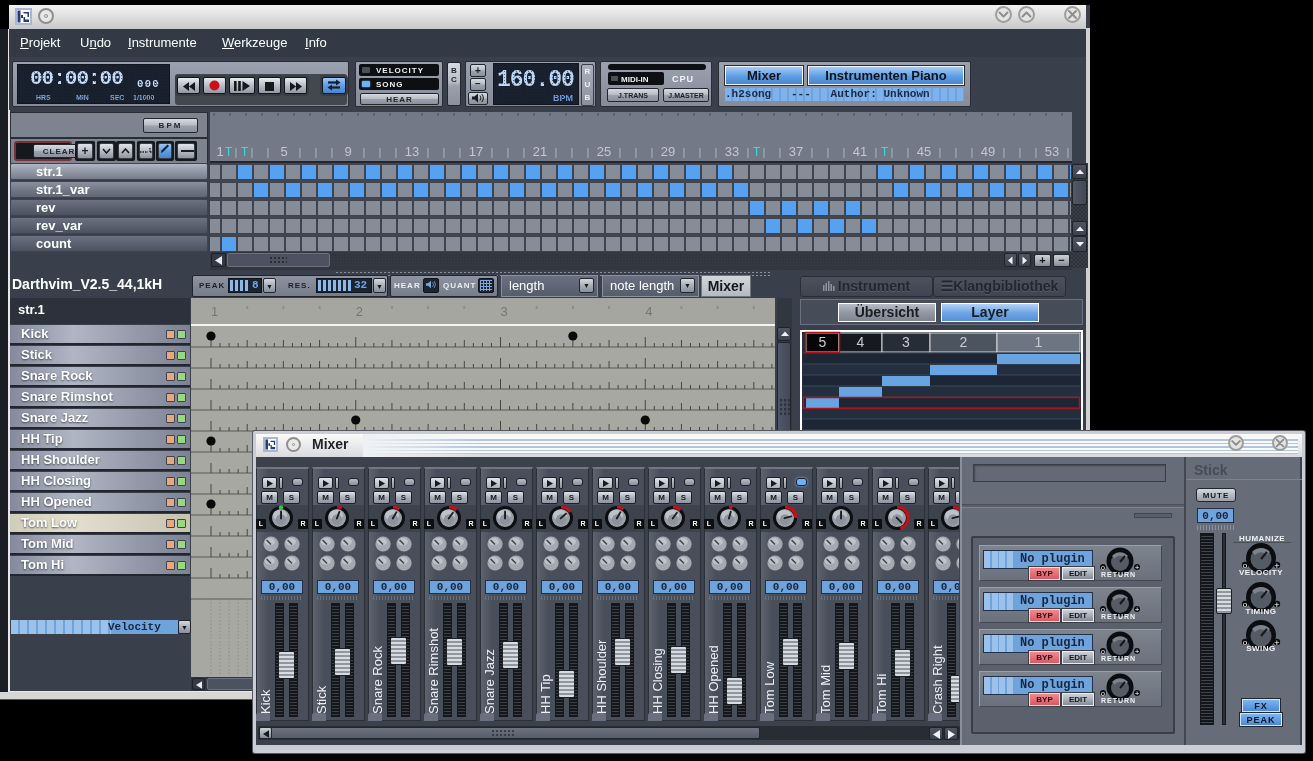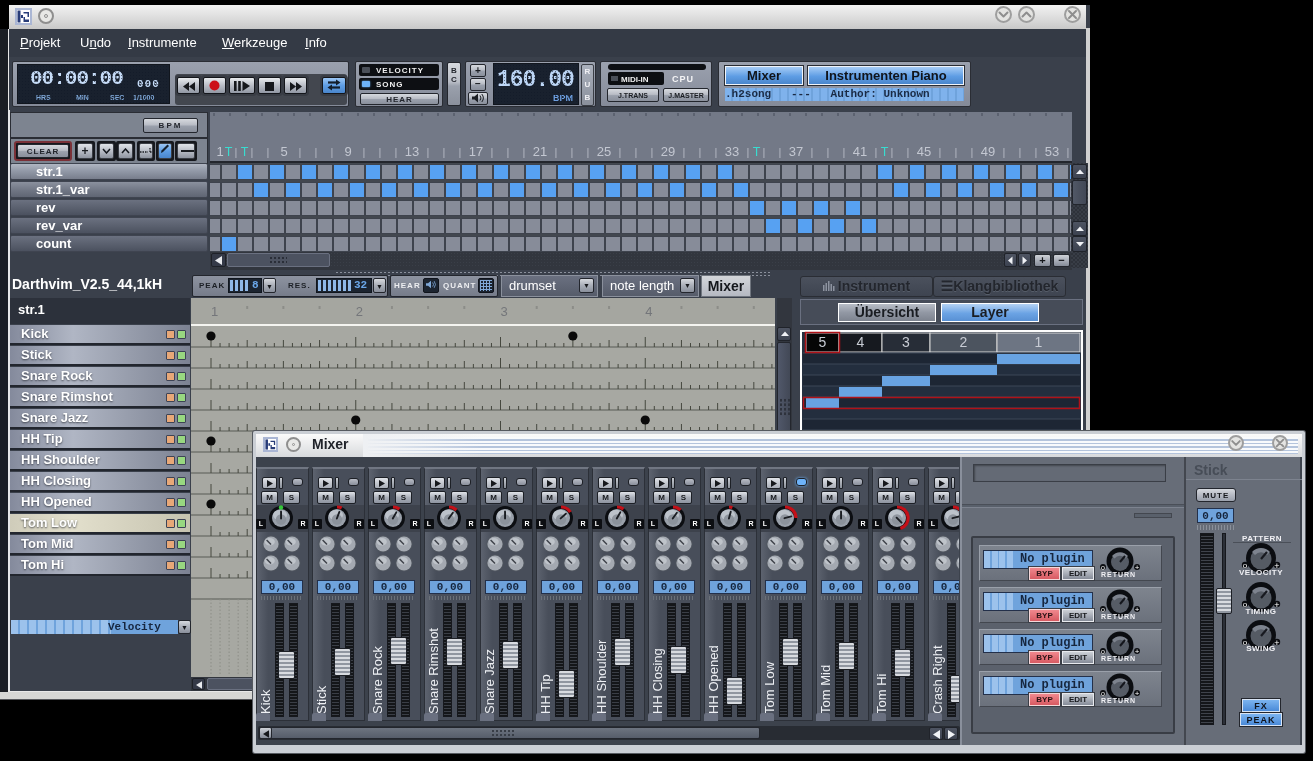--- a/index.html
+++ b/index.html
@@ -110,21 +110,21 @@
 <div class="abs" style="left:725px;top:88px;width:239px;height:13px;background:repeating-linear-gradient(90deg,#7fb2ec 0 6px,#6fa3dc 6px 8px);font-family:'Liberation Mono',monospace;font-size:11px;font-weight:bold;color:#1a2a44;line-height:13px;">.h2song&nbsp;&nbsp;&nbsp;---&nbsp;&nbsp;&nbsp;Author:&nbsp;Unknown</div>
 </div>
 <div class="abs" style="left:0;top:110px;width:1090px;height:160px;">
 <div class="abs" style="left:0;top:0;width:8px;height:160px;background:#1b1e24;"></div>
 <div class="abs" style="left:8px;top:0;width:2px;height:160px;background:#e8e8e8;"></div>
 <div class="abs" style="left:10px;top:0;width:1076px;height:160px;background:#3a404b;"></div>
 <div class="abs" style="left:10px;top:2px;width:198px;height:26px;background:#7d8490;border:1px solid #2a2d34;"></div>
 <div class="abs btn" style="left:143px;top:8px;width:55px;height:15px;text-align:center;line-height:14px;font-size:8px;font-weight:bold;color:#23262d;letter-spacing:2px;">BPM</div>
 <div class="abs" style="left:10px;top:28px;width:198px;height:26px;background:#7d8490;border:1px solid #2a2d34;"></div>
 <div class="abs" style="left:14px;top:31px;width:58px;height:20px;background:#16181d;border:2px solid #7a3138;border-radius:3px;"></div>
-<div class="abs btn" style="left:17px;top:34px;width:52px;height:14px;text-align:center;line-height:13px;font-size:8px;font-weight:bold;color:#23262d;letter-spacing:1px;">CLEAR</div>
+<div class="abs btn" style="left:33px;top:34px;width:52px;height:14px;text-align:center;line-height:13px;font-size:8px;font-weight:bold;color:#23262d;letter-spacing:1px;">CLEAR</div>
 <div class="abs" style="left:75px;top:31px;width:20px;height:20px;background:#16181d;border-radius:2px;"></div>
 <div class="abs" style="left:77px;top:33px;width:16px;height:16px;background:linear-gradient(#e0e3e8,#b9bdc6 50%,#8f95a1);border:1px solid #3a3d44;border-radius:2px;text-align:center;line-height:14px;font-size:12px;font-weight:bold;color:#1a1d22;">+</div>
 <div class="abs" style="left:97px;top:31px;width:19px;height:20px;background:#16181d;border-radius:2px;"></div>
 <div class="abs" style="left:99px;top:33px;width:15px;height:16px;background:linear-gradient(#e0e3e8,#b9bdc6 50%,#8f95a1);border:1px solid #3a3d44;border-radius:2px;text-align:center;line-height:14px;font-size:10px;font-weight:bold;color:#1a1d22;"><svg width="9" height="6" viewBox="0 0 9 6">
         <path d="M1 1l3.5 4L8 1" stroke="#14181e" stroke-width="1.5" fill="none"></path>
       </svg></div>
 <div class="abs" style="left:116px;top:31px;width:19px;height:20px;background:#16181d;border-radius:2px;"></div>
 <div class="abs" style="left:118px;top:33px;width:15px;height:16px;background:linear-gradient(#e0e3e8,#b9bdc6 50%,#8f95a1);border:1px solid #3a3d44;border-radius:2px;text-align:center;line-height:14px;font-size:10px;font-weight:bold;color:#1a1d22;"><svg width="9" height="6" viewBox="0 0 9 6">
         <path d="M1 5l3.5-4L8 5" stroke="#14181e" stroke-width="1.5" fill="none"></path>
       </svg></div>
@@ -608,21 +608,21 @@
 <div class="abs" style="left:373px;top:8px;width:13px;height:15px;background:linear-gradient(#d6d9de,#a9aeb8 50%,#8a909c);border:1px solid #23262d;border-radius:2px;text-align:center;line-height:15px;font-size:7px;color:#16181c;">▼</div>
 <div class="abs" style="left:390px;top:5px;width:108px;height:22px;background:linear-gradient(#8d93a0,#767c8a);border:1px solid #23262d;border-radius:2px;"></div>
 <div class="abs" style="left:394px;top:11px;font-size:8px;font-weight:bold;color:#ecedf0;letter-spacing:1px;">HEAR</div>
 <div class="abs" style="left:423px;top:8px;width:16px;height:15px;background:#1c2430;border:1px solid #10141c;border-radius:2px;text-align:center;line-height:10px;"><svg width="10" height="9" viewBox="0 0 12 10">
         <path d="M0 3.5 h2.5 L6 0.5 v9 L2.5 6.5 H0z" fill="#7fa8d8"></path>
         <path d="M8 2.5 a4 4 0 0 1 0 5 M9.8 1 a6.5 6.5 0 0 1 0 8" stroke="#7fa8d8" stroke-width="1" fill="none"></path>
       </svg></div>
 <div class="abs" style="left:443px;top:11px;font-size:8px;font-weight:bold;color:#ecedf0;letter-spacing:1px;">QUANT</div>
 <div class="abs" style="left:478px;top:8px;width:16px;height:15px;background:#1c2430;border:1px solid #10141c;border-radius:2px;"></div>
 <div class="abs" style="left:480px;top:10px;width:12px;height:11px;background-image:linear-gradient(#7fa8d8 1px,transparent 1px),linear-gradient(90deg,#7fa8d8 1px,transparent 1px);background-size:3px 3px;"></div>
-<div class="abs" style="left:501px;top:5px;width:97px;height:22px;background:linear-gradient(#6a7080,#565c6a);border:1px solid #8a909c;color:#fff;font-size:13px;line-height:20px;padding-left:7px;">drumset</div>
+<div class="abs" style="left:501px;top:5px;width:97px;height:22px;background:linear-gradient(#6a7080,#565c6a);border:1px solid #8a909c;color:#fff;font-size:13px;line-height:20px;padding-left:7px;">length</div>
 <div class="abs" style="left:579px;top:8px;width:15px;height:15px;background:linear-gradient(#d6d9de,#a9aeb8 50%,#8a909c);border:1px solid #23262d;border-radius:2px;text-align:center;line-height:14px;font-size:7px;color:#16181c;">▼</div>
 <div class="abs" style="left:602px;top:5px;width:97px;height:22px;background:linear-gradient(#6a7080,#565c6a);border:1px solid #8a909c;color:#fff;font-size:13px;line-height:20px;padding-left:7px;">note length</div>
 <div class="abs" style="left:680px;top:8px;width:15px;height:15px;background:linear-gradient(#d6d9de,#a9aeb8 50%,#8a909c);border:1px solid #23262d;border-radius:2px;text-align:center;line-height:14px;font-size:7px;color:#16181c;">▼</div>
 <div class="abs" style="left:701px;top:5px;width:50px;height:22px;background:linear-gradient(#d3d6db,#b5b9c2);border:1px solid #70767f;color:#14171c;font-weight:bold;font-size:14px;text-align:center;line-height:20px;">Mixer</div>
 <div class="abs" style="left:10px;top:28px;width:180px;height:26px;background:#2c313b;color:#fff;font-weight:bold;font-size:13px;line-height:24px;padding-left:8px;">str.1</div>
 <div class="abs" style="left:10px;top:55px;width:180px;height:20px;background:linear-gradient(90deg,#848a9c,#b0b6c4 35%,#7c8292);border-bottom:2px solid #22262e;color:#fff;font-weight:bold;font-size:13px;line-height:18px;padding-left:11px;text-shadow:0 1px 2px rgba(40,44,52,.8);">Kick</div>
 <div class="abs" style="left:166px;top:60px;width:9px;height:9px;background:#e8a878;border:1px solid #3e4456;border-radius:1px;"></div>
 <div class="abs" style="left:177px;top:60px;width:9px;height:9px;background:#98d880;border:1px solid #3e4456;border-radius:1px;"></div>
 <div class="abs" style="left:10px;top:76px;width:180px;height:20px;background:linear-gradient(90deg,#848a9c,#b0b6c4 35%,#7c8292);border-bottom:2px solid #22262e;color:#fff;font-weight:bold;font-size:13px;line-height:18px;padding-left:11px;text-shadow:0 1px 2px rgba(40,44,52,.8);">Stick</div>
 <div class="abs" style="left:166px;top:81px;width:9px;height:9px;background:#e8a878;border:1px solid #3e4456;border-radius:1px;"></div>
@@ -2444,21 +2444,21 @@
 </div>
 <div class="abs" style="left:931px;top:26px;width:116px;height:288px;background:#676d78;border-left:2px solid #43474f;">
 <div class="abs" style="left:8px;top:5px;font-size:14px;font-weight:bold;color:#474d57;">Stick</div>
 <div class="abs" style="left:0;top:22px;width:116px;height:1px;background:#7d838f;"></div>
 <div class="abs" style="left:10px;top:31px;width:40px;height:14px;background:linear-gradient(#d6d9de,#b9bdc6 45%,#9aa0ac);border:1px solid #23262d;border-radius:3px;text-align:center;line-height:13px;font-size:8px;font-weight:bold;color:#16181c;letter-spacing:1px;">MUTE</div>
 <div class="abs" style="left:11px;top:51px;width:37px;height:15px;background:#6fa3dc;border:1px solid #23304a;font-family:'Liberation Mono',monospace;font-size:11px;font-weight:bold;color:#16263e;text-align:center;line-height:14px;">0,00</div>
 <div class="abs" style="left:11px;top:68px;width:37px;height:5px;background:repeating-linear-gradient(90deg,#8a909a 0 1px,transparent 1px 3px);"></div>
 <div class="abs" style="left:14px;top:76px;width:14px;height:192px;background:repeating-linear-gradient(#141619 0 2px,#3f434b 2px 3px);border:1px solid #16181d;"></div>
 <div class="abs" style="left:36px;top:76px;width:4px;height:192px;background:#2c3038;border:1px solid #16181d;"></div>
 <div class="abs" style="left:30px;top:131px;width:16px;height:26px;background:repeating-linear-gradient(#d8dbe0 0 2px,#9096a0 2px 4px);border:1px solid #1d2026;border-radius:2px;"></div>
-<div class="abs" style="left:47px;top:77px;width:58px;height:9px;font-size:8px;font-weight:bold;color:#f0f0f4;letter-spacing:.5px;border-bottom:1px solid #4a4f58;text-align:center;">PATTERN</div>
+<div class="abs" style="left:47px;top:77px;width:58px;height:9px;font-size:8px;font-weight:bold;color:#f0f0f4;letter-spacing:.5px;border-bottom:1px solid #4a4f58;text-align:center;">HUMANIZE</div>
 <svg class="abs" style="left:55px;top:85px;" width="40" height="34" viewBox="0 0 40 34">
         <circle cx="20" cy="16" r="15" fill="#0b0d11"></circle>
         <circle cx="20" cy="17" r="10.5" fill="#555b64"></circle>
         <path d="M11 10 a12 12 0 0 1 18 0 l-3 3 a8 8 0 0 0 -12 0z" fill="#7d838e"></path>
         <line x1="20" y1="17" x2="26" y2="10" stroke="#181a20" stroke-width="2.2"></line>
         <circle cx="4" cy="23" r="3.2" fill="#0b0d11"></circle>
         <text x="4" y="26" font-size="8" fill="#fff" text-anchor="middle" font-family="Liberation Sans">o</text>
         <circle cx="36" cy="23" r="3.2" fill="#0b0d11"></circle>
         <text x="36" y="26.5" font-size="9" fill="#fff" text-anchor="middle" font-family="Liberation Sans">+</text>
       </svg>

